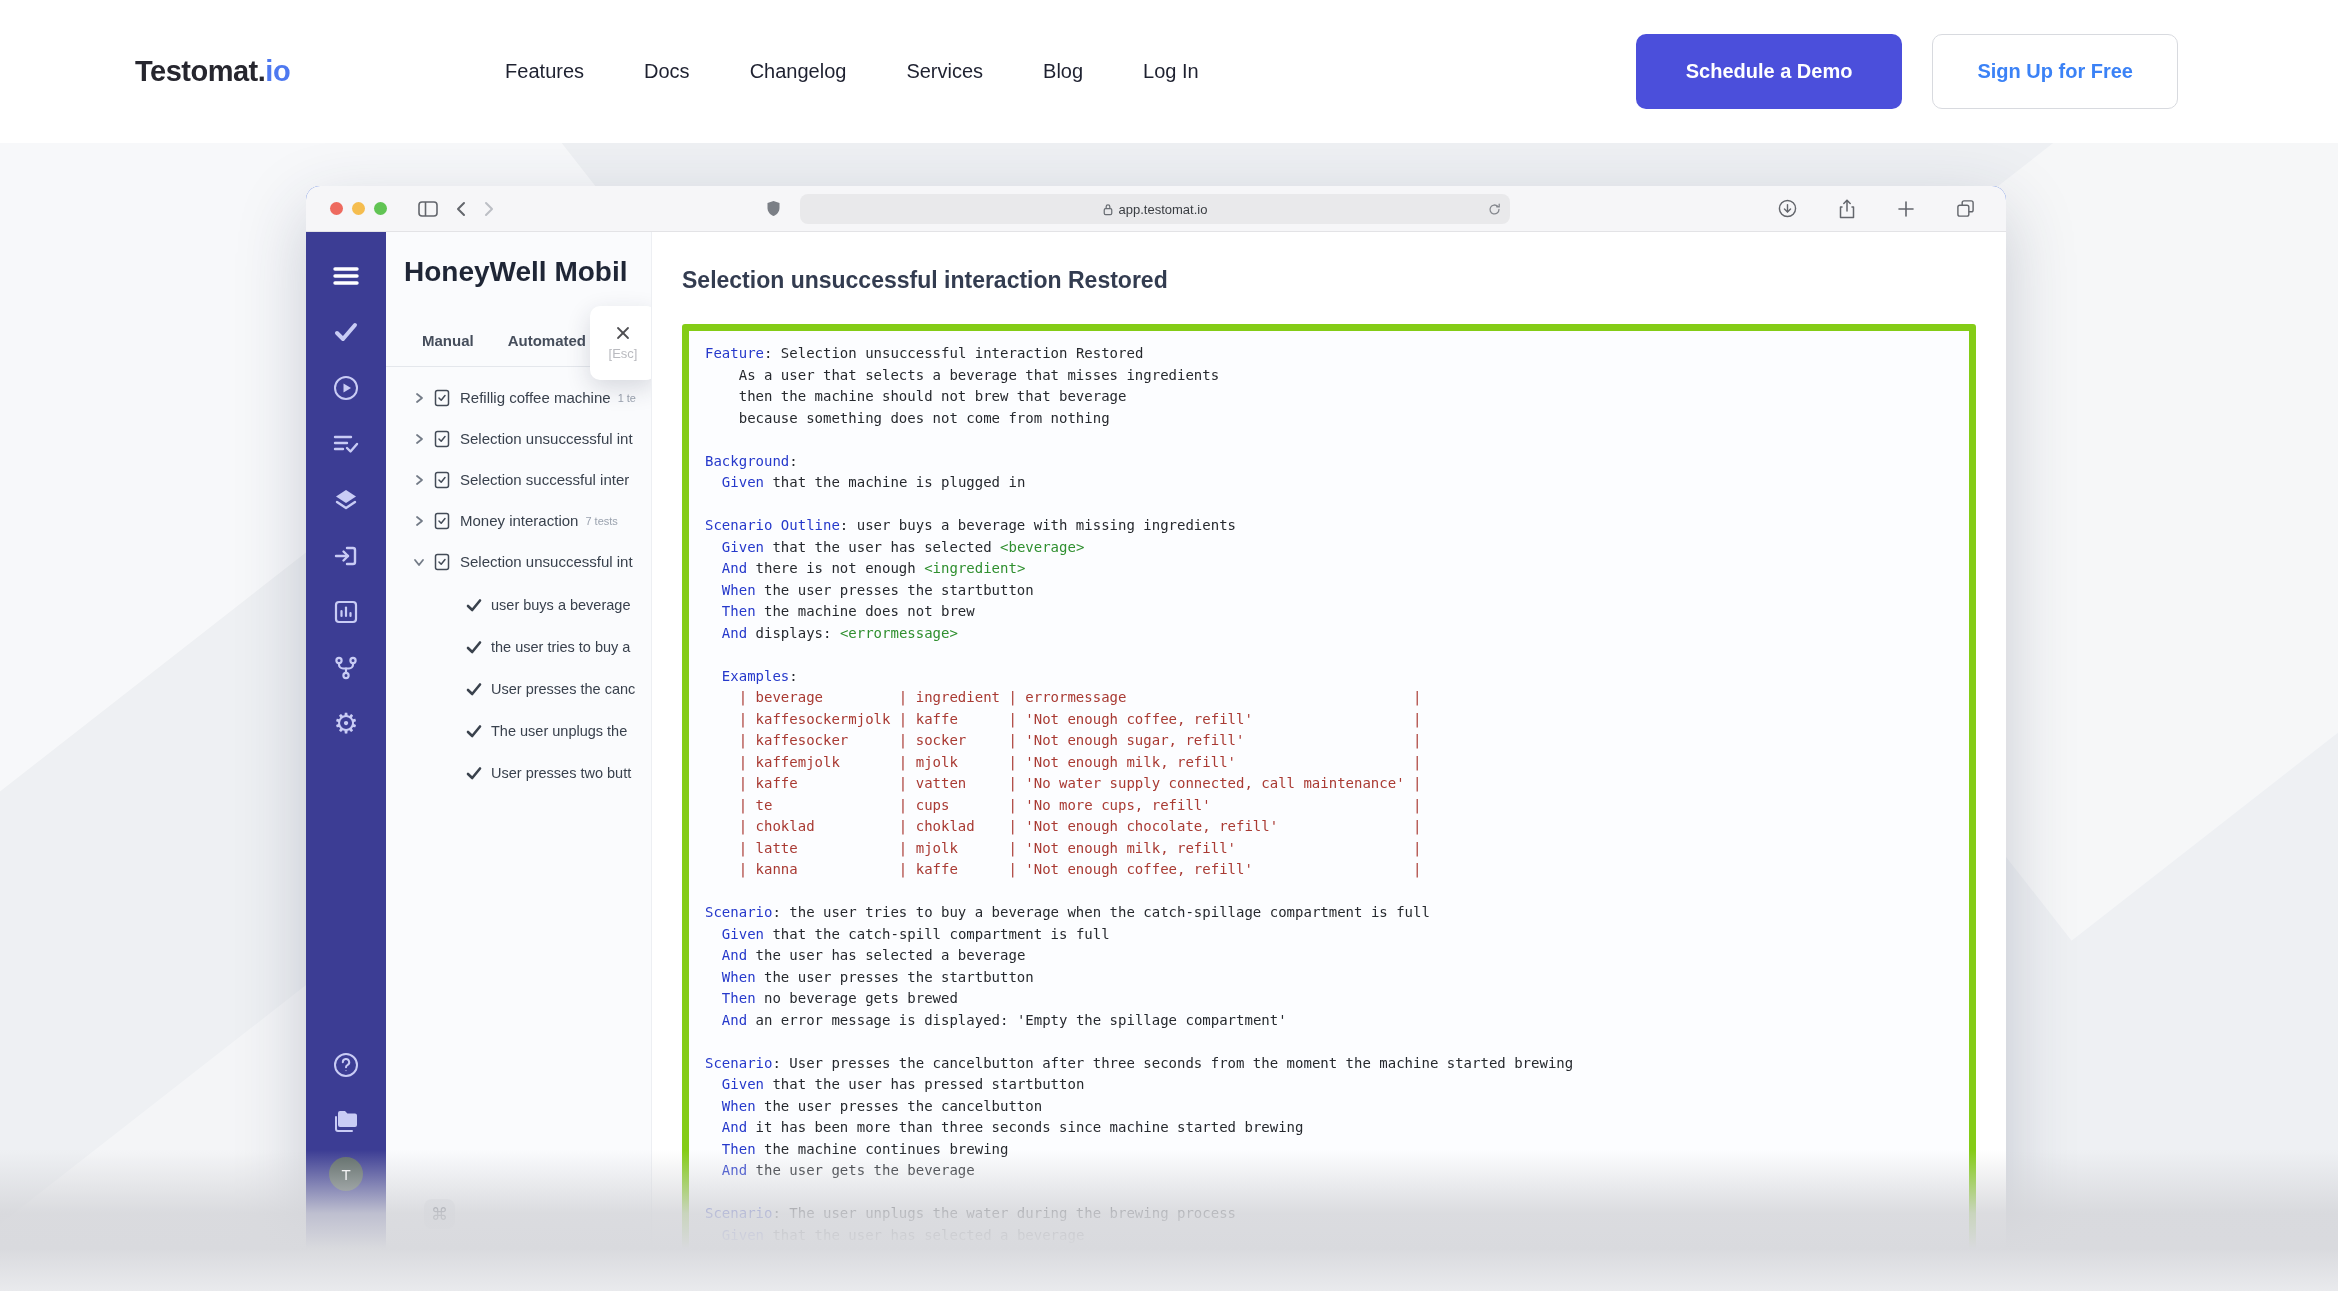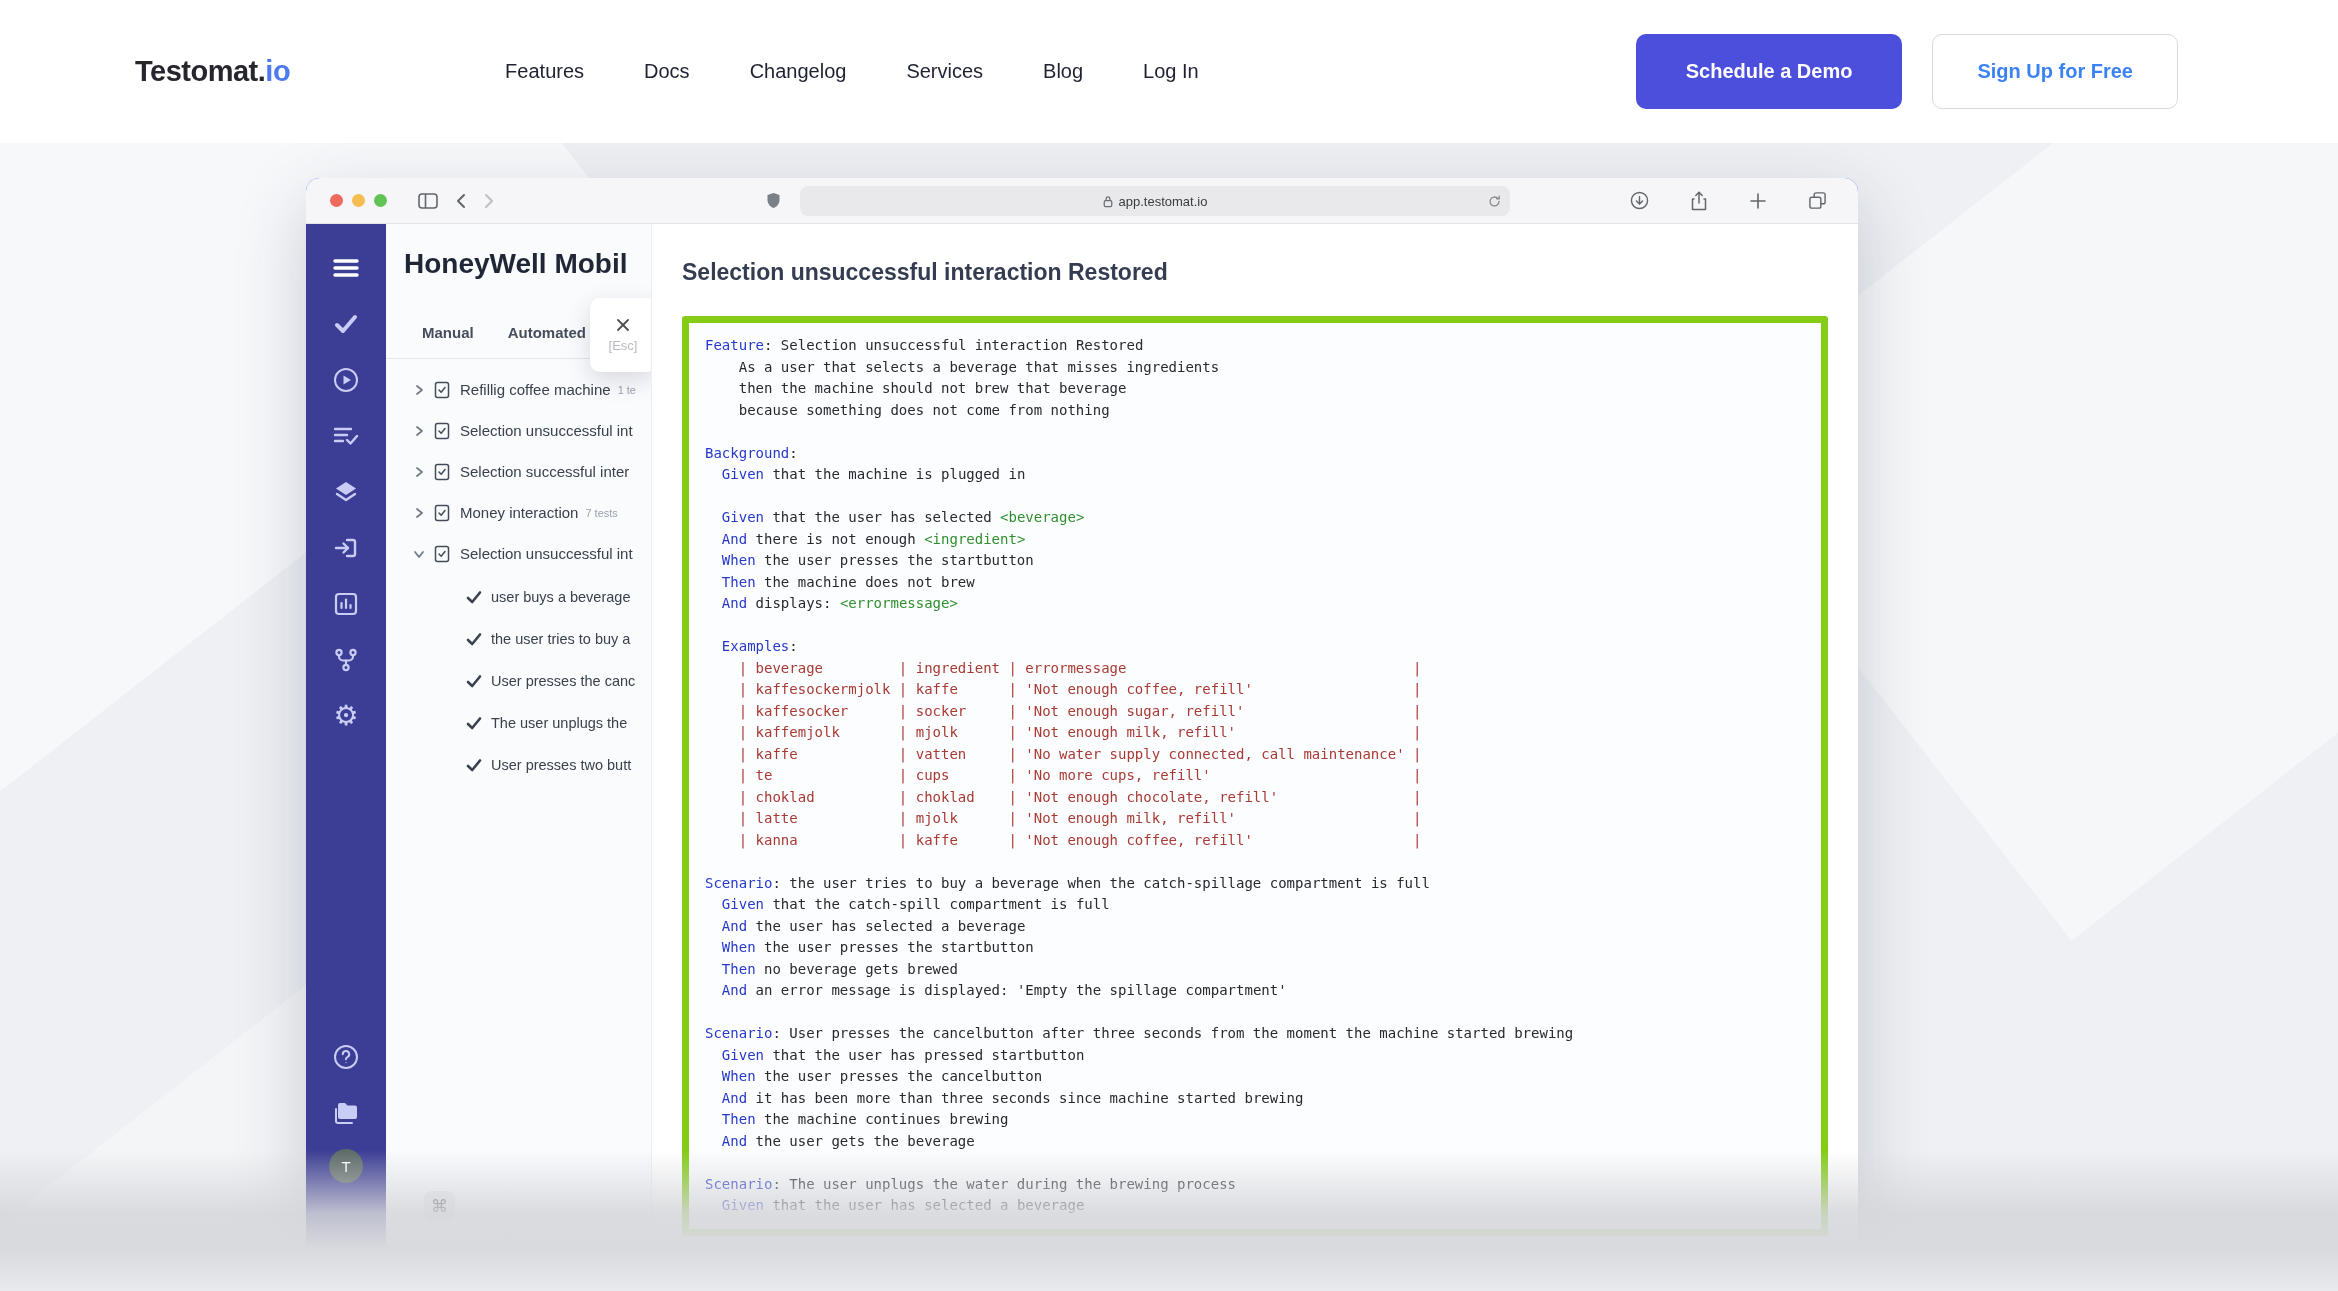--- a/index.html
+++ b/index.html
@@ -20,21 +20,21 @@
   .logo { font-size:29px; font-weight:800; color:#26262e; letter-spacing:-0.5px; cursor:pointer; }
   .logo .accent { color:#4e79f0; }
   .navlinks { display:flex; gap:60px; margin-left:215px; }
   .navlinks a { font-size:20px; color:#1e2130; text-decoration:none; font-weight:500; cursor:pointer; }
   .navbtns { margin-left:auto; display:flex; gap:30px; align-items:center; }
   .btn { font-family:inherit; cursor:pointer; }
   .btn-primary { background:#4b4fdb; color:#fff; border:none; border-radius:10px; font-size:20px; font-weight:600; padding:26px 50px; }
   .btn-secondary { background:#fff; color:#3b82f6; border:1px solid #d8dadf; border-radius:10px; font-size:20px; font-weight:600; padding:25px 44px; }
 
   
-  .browser { position:absolute; left:306px; top:178px; width:1552px; height:1105px;
+  .browser { position:absolute; left:306px; top:186px; width:1700px; height:1105px;
     background:#1d4ed8; border-radius:14px 14px 0 0; box-shadow:0 24px 70px rgba(40,50,80,.22);
     z-index:2; overflow:hidden; display:flex; flex-direction:column; }
   .chrome { flex:0 0 46px; height:46px; background:#f6f6f8; border-bottom:1px solid #e3e3e6;
     display:flex; align-items:center; padding:0 18px; position:relative; }
   .lights { display:flex; gap:9px; margin:0 22px 0 6px; }
   .light { width:13px; height:13px; border-radius:50%; border:none; padding:0; cursor:pointer; }
   .light.red{background:#ee6a5f;} .light.yellow{background:#f5bd4f;} .light.green{background:#61c454;}
   .chrome-icon { color:#63666c; margin:0 9px; display:flex; align-items:center; background:none; border:none; padding:0; cursor:pointer; }
   .chrome-icon.dim { color:#bcbfc5; }
   .shield { position:absolute; left:460px; color:#7b7f86; display:flex; }
@@ -415,20 +415,21 @@
       <h1 class="mheading">Selection unsuccessful interaction Restored</h1>
       <div class="codebox">
           <div class="cl"><span class="tk-k">Feature</span><span class="tk-d">: Selection unsuccessful interaction Restored</span></div>
           <div class="cl"><span class="tk-d">    As a user that selects a beverage that misses ingredients</span></div>
           <div class="cl"><span class="tk-d">    then the machine should not brew that beverage</span></div>
           <div class="cl"><span class="tk-d">    because something does not come from nothing</span></div>
           <div class="cl"></div>
           <div class="cl"><span class="tk-k">Background</span><span class="tk-d">:</span></div>
           <div class="cl"><span class="tk-d">  </span><span class="tk-k">Given</span><span class="tk-d"> that the machine is plugged in</span></div>
           <div class="cl"></div>
+          <div class="cl"><span class="tk-k">Scenario Outline</span><span class="tk-d">: user buys a beverage with missing ingredients</span></div>
           <div class="cl"><span class="tk-d">  </span><span class="tk-k">Given</span><span class="tk-d"> that the user has selected </span><span class="tk-p">&lt;beverage&gt;</span></div>
           <div class="cl"><span class="tk-d">  </span><span class="tk-k">And</span><span class="tk-d"> there is not enough </span><span class="tk-p">&lt;ingredient&gt;</span></div>
           <div class="cl"><span class="tk-d">  </span><span class="tk-k">When</span><span class="tk-d"> the user presses the startbutton</span></div>
           <div class="cl"><span class="tk-d">  </span><span class="tk-k">Then</span><span class="tk-d"> the machine does not brew</span></div>
           <div class="cl"><span class="tk-d">  </span><span class="tk-k">And</span><span class="tk-d"> displays: </span><span class="tk-p">&lt;errormessage&gt;</span></div>
           <div class="cl"></div>
           <div class="cl"><span class="tk-d">  </span><span class="tk-k">Examples</span><span class="tk-d">:</span></div>
           <div class="cl"><span class="tk-t">    | beverage         | ingredient | errormessage                                  |</span></div>
           <div class="cl"><span class="tk-t">    | kaffesockermjolk | kaffe      | 'Not enough coffee, refill'                   |</span></div>
           <div class="cl"><span class="tk-t">    | kaffesocker      | socker     | 'Not enough sugar, refill'                    |</span></div>

